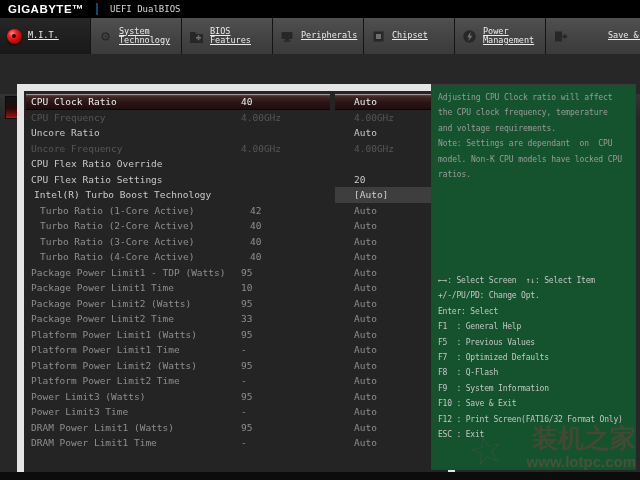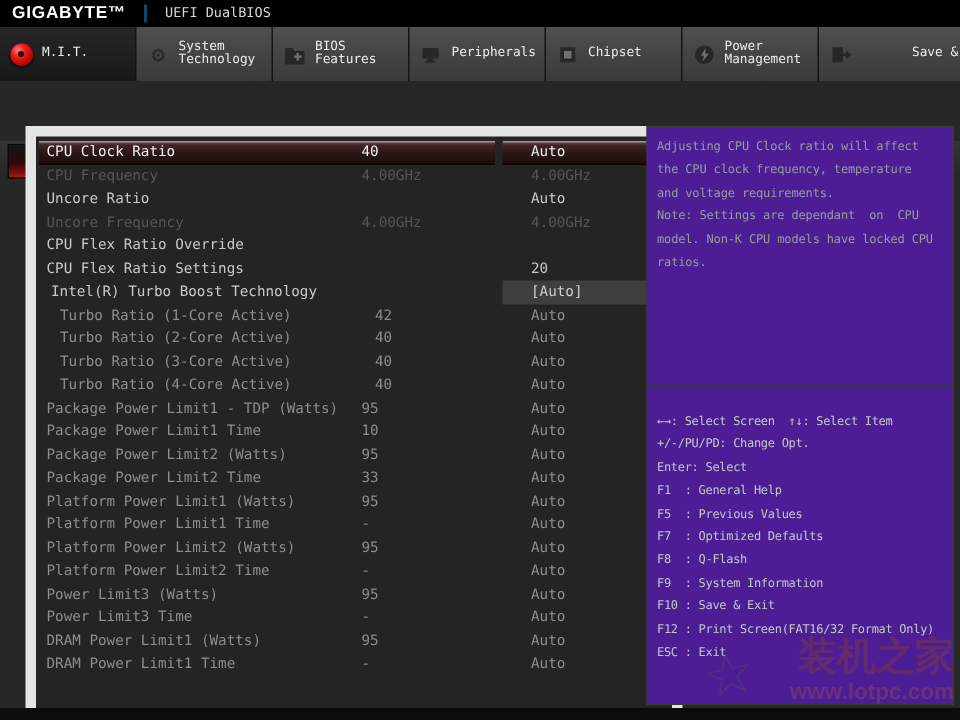--- a/index.html
+++ b/index.html
@@ -12,21 +12,21 @@
          letter-spacing:.5px;padding:0 12px 0 8px;}
   .product{font-size:9px;color:#d6d6d6;border-left:2px solid #0c4a6e;padding-left:12px;height:12px;line-height:12px;}
 
   
   .tabbar{position:absolute;top:18px;left:0;right:0;height:36px;background:#141414;display:flex;}
   .tab{flex:1 1 0;margin-right:1px;background:linear-gradient(180deg,#505050,#434343 55%,#3b3b3b);
        display:flex;align-items:center;padding-left:6px;}
   .tab:last-child{margin-right:4px;gap:34px;}
   .tab.active{background:linear-gradient(180deg,#272727,#181818);}
   .tab .icon{width:17px;height:17px;flex:0 0 17px;margin-right:5px;display:flex;align-items:center;justify-content:center;}
-  .tab .label{font-size:8.5px;line-height:9.5px;color:#ececec;width:62px;}
+  .tab .label{font-size:8.5px;line-height:9.5px;color:#ececec;width:62px;text-decoration:underline;}
   .record-icon{width:15px;height:15px;border-radius:50%;position:relative;
        background:radial-gradient(circle at 35% 30%,#ff8585 0%,#ef2020 30%,#c00808 62%,#6e0000 100%);
        box-shadow:0 1px 2px rgba(0,0,0,.8);}
   .record-icon::after{content:"";position:absolute;left:5px;top:5px;width:4px;height:4px;border-radius:50%;background:#2e0000;}
   .gear-glyph{font-size:15px;line-height:15px;color:#272727;}
 
   
   .subbar{position:absolute;top:54px;left:0;right:0;height:26px;background:linear-gradient(180deg,#343434,#262626);margin-top:40px;}
   .back-btn{position:absolute;left:5px;top:2px;width:57px;height:21px;line-height:21px;text-align:center;
        font-size:9.5px;color:#f0f0f0;border:1px solid #0b0b0b;
@@ -49,21 +49,21 @@
   .row.selected{color:#efefef;}
   .row.selected .row-main,.row.selected .row-opt{
        background:linear-gradient(180deg,#6e5858 0%,#402424 18%,#2a1414 55%,#1b0d0d 100%);
        box-shadow:inset 0 1px 0 rgba(205,205,205,.55),inset 0 -1px 0 rgba(0,0,0,.6);}
   .row.boxed .row-opt{background:#3e3e3e;color:#cfcfcf;}
   .scroll-line{position:absolute;right:8px;top:14px;bottom:20px;width:2px;background:#101010;border-right:1px solid #3a3a3a;}
   .scroll-dot{position:absolute;right:4px;width:8px;height:8px;border-radius:50%;
        background:radial-gradient(circle at 35% 30%,#ff6060,#cf1212 55%,#7c0202);}
   .scroll-dot.top{top:5px;} .scroll-dot.bottom{bottom:12px;}
 
-  .right-panel{position:absolute;left:431px;top:84px;width:203px;height:384px;border:1px solid #3a3a3a;background:#4c1d95;}
+  .right-panel{position:absolute;left:431px;top:84px;width:203px;height:384px;border:1px solid #3a3a3a;background:#14532d;}
   .help{padding:5px 6px;font-size:8px;letter-spacing:-.1px;line-height:15.4px;color:#9b9b9b;white-space:pre;overflow:hidden;}
   .rp-divider{position:absolute;left:0;right:0;top:172px;border-top:1px solid #3a3a3a;}
   .legend{position:absolute;left:6px;right:2px;top:188px;font-size:8px;letter-spacing:-.2px;line-height:15.4px;
        color:#c6c6c6;white-space:pre;overflow:hidden;}
 
   .bottombar{position:absolute;left:0;right:0;bottom:0;height:8px;background:#0c0c0c;}
 
   
   .watermark{position:absolute;right:4px;bottom:10px;text-align:right;pointer-events:none;}
   .wm-star{position:absolute;right:138px;bottom:2px;font-size:56px;color:rgba(85,85,85,.35);transform:rotate(-12deg);}

